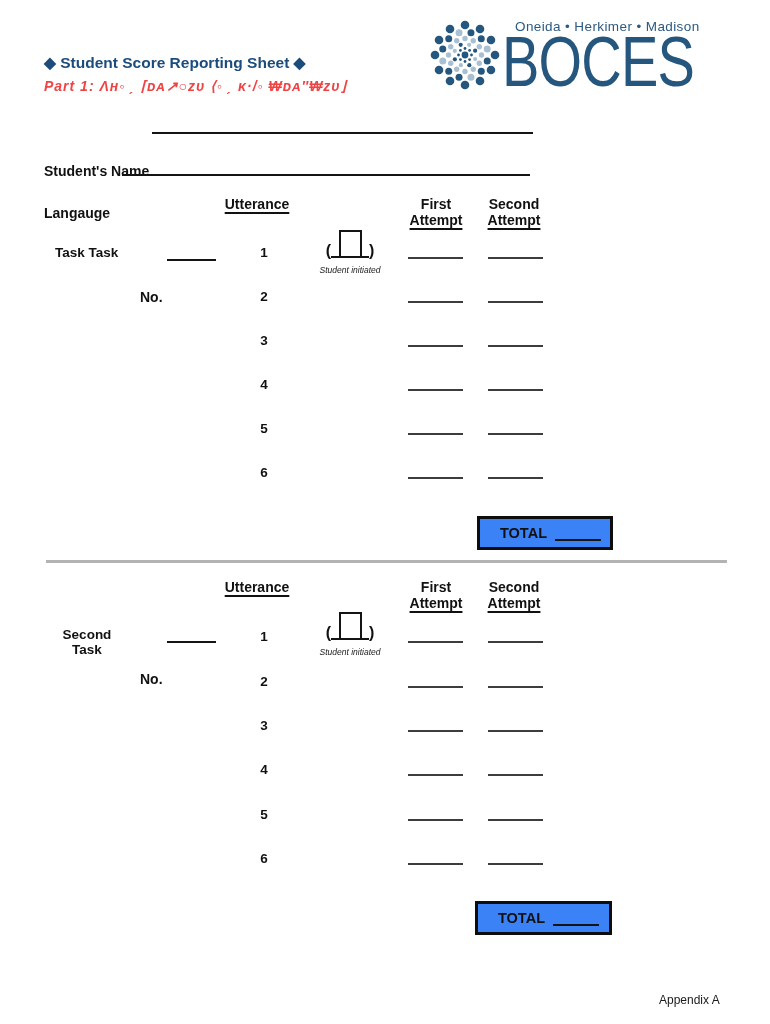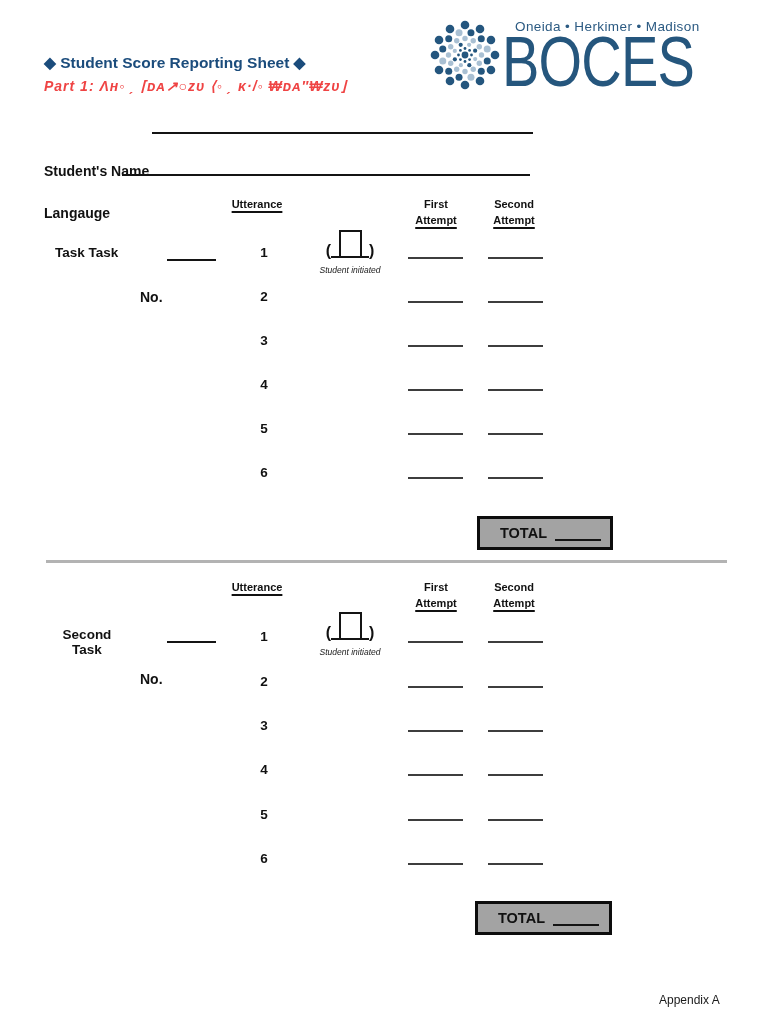--- a/index.html
+++ b/index.html
@@ -12,39 +12,39 @@
   .t2{position:absolute;left:44px;top:54px;font-size:15.5px;font-weight:bold;color:#1b4c7c;}
   .t3{position:absolute;left:44px;top:78px;font-size:14px;font-weight:bold;font-style:italic;color:#ef4444;letter-spacing:1px;white-space:nowrap;text-align:right;}
   .logo{position:absolute;left:407px;top:6px;width:320px;height:100px;}
   .logo-dots{position:absolute;left:20px;top:11px;}
   .logo-region{position:absolute;left:108px;top:13px;font-size:13.5px;color:#2b5a82;letter-spacing:.4px;white-space:nowrap;}
   .logo-name{position:absolute;left:95px;top:21px;font-size:70px;line-height:1;color:#25567d;transform:scaleX(.8);transform-origin:left top;letter-spacing:-1px;}
   
   .lbl{position:absolute;font-size:14px;font-weight:bold;white-space:nowrap;margin-top:44px;}
   .wline{position:absolute;height:15px;border-bottom:2px solid #141414;font-size:13px;}
   
-  .colhead{position:absolute;font-size:11px;font-weight:bold;text-align:center;line-height:16px;}
+  .colhead{position:absolute;font-size:14px;font-weight:bold;text-align:center;line-height:16px;}
   .colhead span{display:block;}
   .u{text-decoration:underline;text-underline-offset:3px;text-decoration-thickness:1.5px;}
   
   .tasklbl{position:absolute;font-size:13.5px;font-weight:bold;text-align:center;line-height:15px;white-space:nowrap;}
   .tasklbl span{display:block;}
   .row{position:absolute;left:0;width:770px;height:22px;}
   .num{position:absolute;left:250px;width:28px;text-align:center;font-weight:bold;font-size:13.5px;}
   .blank{position:absolute;top:12px;height:2px;background:#3d3d3d;width:55px;}
   .b1{left:408px;} .b2{left:488px;}
   
   .si{position:absolute;width:76px;text-align:center;}
   .si-row{display:flex;align-items:flex-end;justify-content:center;height:28px;}
   .si-paren{font-size:16px;font-weight:bold;line-height:14px;}
   .si-mid{display:flex;justify-content:center;align-items:flex-end;width:38px;border-bottom:2px solid #141414;height:28px;}
   .si-box{display:block;width:19px;height:24px;border:2px solid #141414;background:#fff;margin-bottom:-2px;}
   .si-lbl{font-size:8.5px;font-style:italic;color:#222;margin-top:7px;white-space:nowrap;}
   
-  .total{position:absolute;height:34px;border:3px solid #0d0d0d;box-sizing:border-box;display:flex;align-items:center;padding-left:20px;background:#a3a3a3;}
+  .total{position:absolute;height:34px;border:3px solid #0d0d0d;box-sizing:border-box;display:flex;align-items:center;padding-left:20px;background:#3b82f6;}
   .total-lbl{font-weight:bold;font-size:14.5px;}
   .total-line{display:inline-block;width:46px;border-bottom:2px solid #141414;height:13px;margin-left:8px;font-size:12px;}
   
   .divider{position:absolute;left:46px;top:560px;width:681px;height:3px;background:#b3b3b3;}
   .footer{position:absolute;left:659px;top:993px;font-size:12px;color:#1a1a1a;}
 </style>
 </head>
 <body>
 
 <div class="page">

